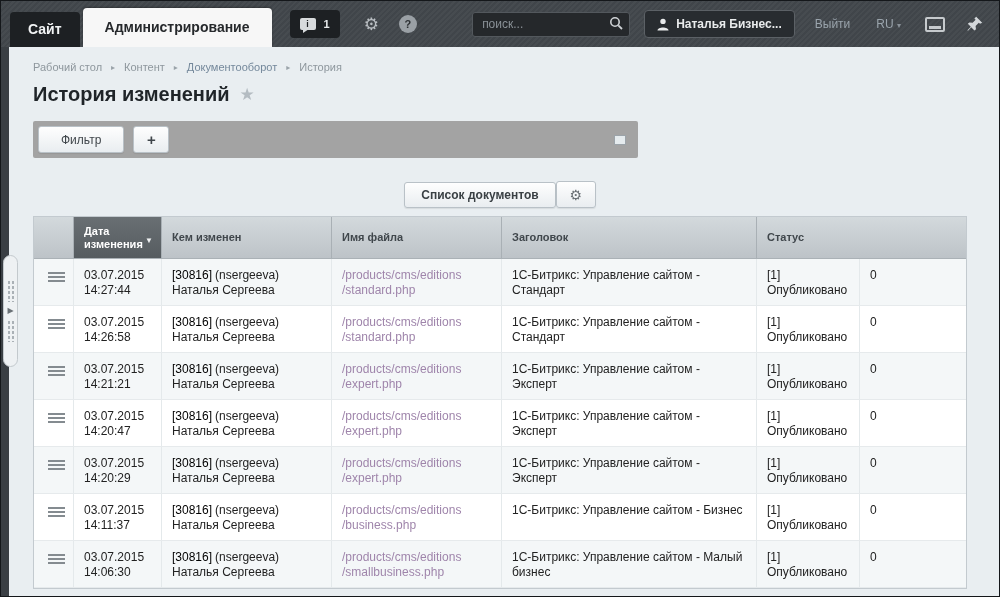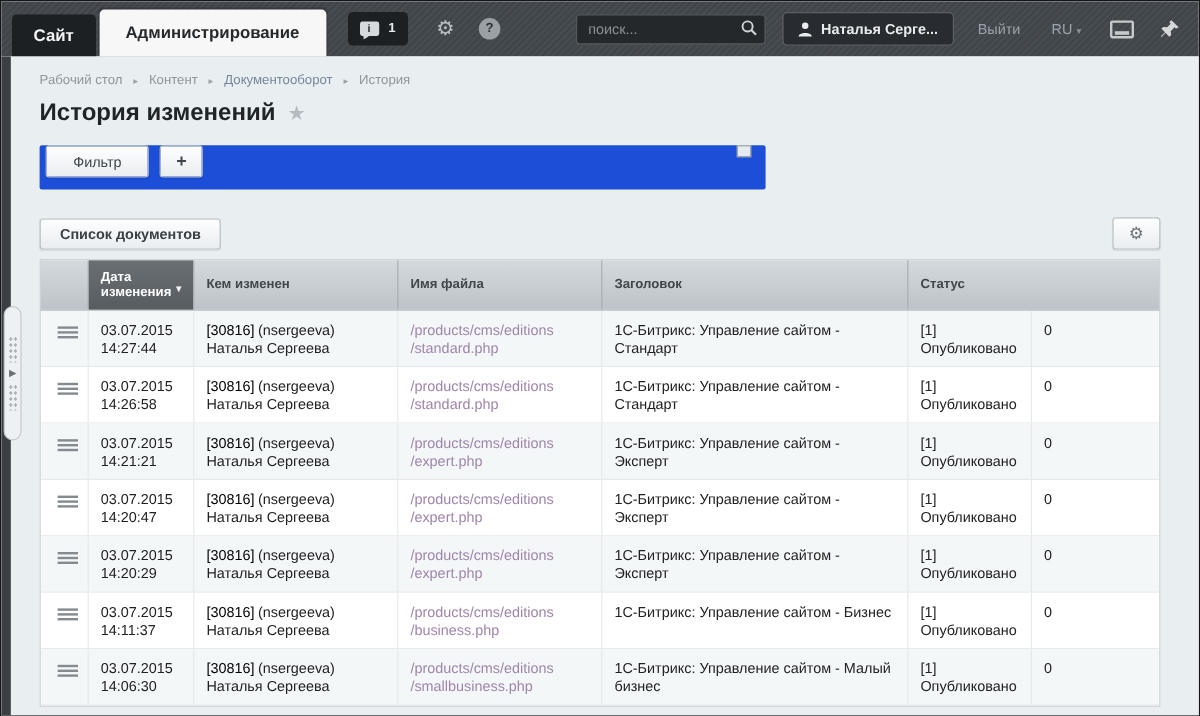--- a/index.html
+++ b/index.html
@@ -56,30 +56,30 @@
 
   .main { padding:0 32px 0 32px; }
   .breadcrumb { padding-top:14px; font-size:11px; color:#8e979d; display:flex; align-items:center; }
   .breadcrumb .bc-item { cursor:pointer; }
   .breadcrumb .bc-link { color:#74889b; }
   .breadcrumb .sep { margin:0 9px; color:#9aa3a9; font-size:8px; }
   .titlebar { margin-top:10px; display:flex; align-items:center; }
   .page-title { font-size:20px; font-weight:bold; color:#1f2428; }
   .fav-star { margin-left:10px; color:#b4bcc2; font-size:17px; cursor:pointer; }
 
-  .filter-panel { margin-top:15px; width:605px; height:37px; background:#1d4ed8; border-radius:2px;
-                  display:flex; align-items:flex-start; padding:0 12px 0 5px; }
+  .filter-panel { margin-top:15px; width:605px; height:37px; background:#a3a3a3; border-radius:2px;
+                  display:flex; align-items:center; padding:0 12px 0 5px; }
   .btn { background:linear-gradient(#fefefe,#e9edf0); border:1px solid #b9c1c7; border-radius:3px;
          box-shadow:0 1px 1px rgba(0,0,0,.08); color:#40464b; font-size:12px; cursor:pointer;
          font-family:"Liberation Sans","DejaVu Sans",sans-serif; }
   .filter-btn { height:27px; padding:0 22px; }
   .plus-btn { height:27px; width:36px; margin-left:9px; font-size:15px; font-weight:bold; }
   .filter-sq { margin-left:auto; width:12px; height:10px; border:1px solid #9ba3a9; background:#e5ebee; cursor:pointer; }
 
-  .listbar { margin-top:23px; display:flex; align-items:flex-end; justify-content:space-between; }
+  .listbar { margin-top:23px; display:flex; align-items:flex-end; justify-content:center; }
   .list-tab { height:26px; padding:0 16px; font-weight:bold; color:#3a4044; }
   .grid-gear { height:27px; width:40px; font-size:14px; color:#6a7075; }
 
   
   .grid { margin-top:8px; background:#fff; border:1px solid #c3cacf; }
   .thead { display:flex; height:42px; background:linear-gradient(#d3d9dc,#bdc3c8);
            border-bottom:1px solid #aab1b6; }
   .th { font-size:11px; font-weight:bold; color:#40474c; padding:7px 10px; line-height:13px;
         border-right:1px solid #a9b0b5; display:flex; align-items:center; cursor:pointer; }
   .th:last-child { border-right:none; }
@@ -122,21 +122,21 @@
       <svg class="search-ico" width="15" height="15" viewBox="0 0 15 15">
         <circle cx="6" cy="6" r="4.2" fill="none" stroke="#cfd3d6" stroke-width="1.6"></circle>
         <line x1="9.3" y1="9.3" x2="13" y2="13" stroke="#cfd3d6" stroke-width="1.8"></line>
       </svg>
     </div>
     <div class="userbtn">
       <svg width="12" height="13" viewBox="0 0 12 13">
         <circle cx="6" cy="3.4" r="2.7" fill="#e9ebec"></circle>
         <path d="M0.5 12.5 C0.5 8.6 11.5 8.6 11.5 12.5 Z" fill="#e9ebec"></path>
       </svg>
-      <span>Наталья Серге...</span>
+      <span>Наталья Бизнес...</span>
     </div>
     <span class="logout">Выйти</span>
     <span class="lang"><span>RU</span> <span class="caret">▾</span></span>
     <span class="monitor">
         <i></i>
       </span>
     <svg class="pin" width="16" height="16" viewBox="0 0 16 16">
       <path d="M9.2 0.8 L15.2 6.8 L13 7.8 L11.8 6.8 L8.6 10 L9 13.2 L7.4 14.6 L4.2 11.2 L1 14.8 L0.4 14.2 L3.8 10.8 L0.8 7.8 L2.4 6.4 L5.6 6.8 L8.6 3.8 L7.4 2.4 Z" fill="#d4d8db"></path>
     </svg>
   </header>

